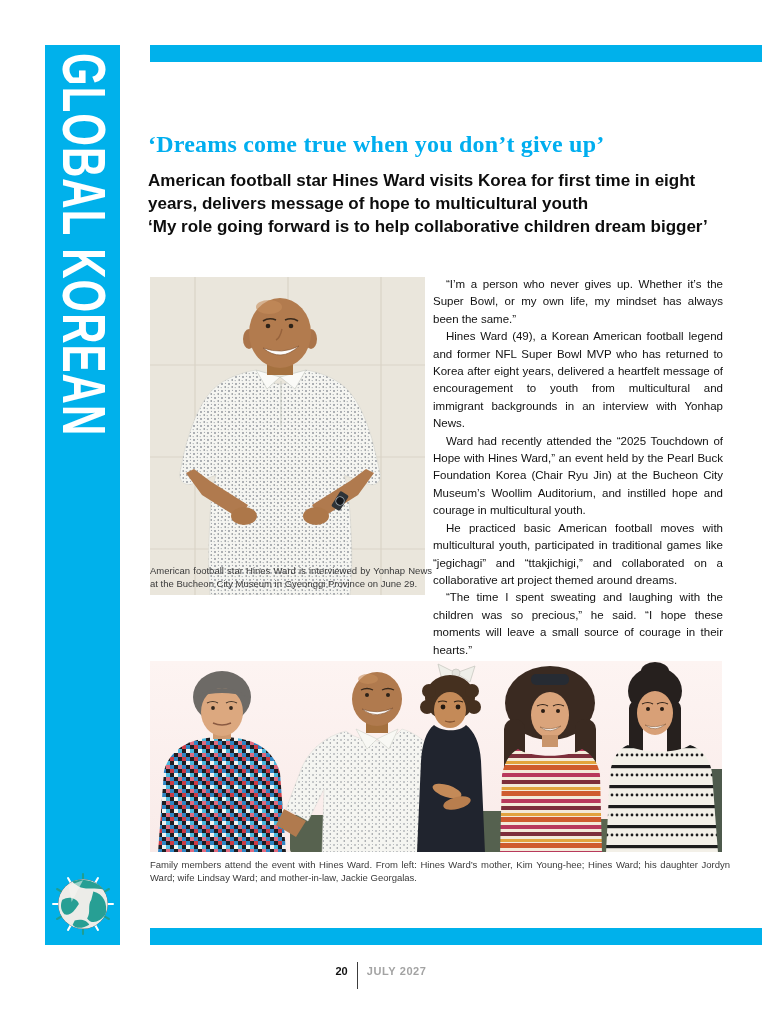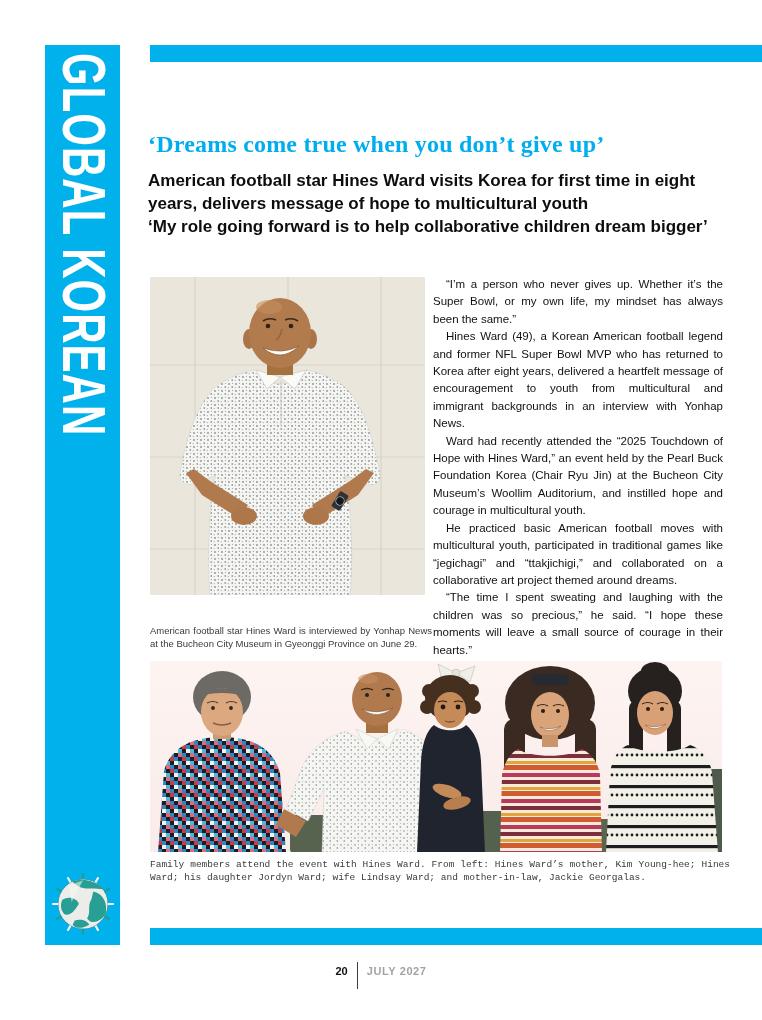--- a/index.html
+++ b/index.html
@@ -19,31 +19,31 @@
 
   
   .headline{position:absolute;left:148px;top:131px;width:578px;}
   .headline .title{font-family:"Liberation Serif",serif;font-weight:bold;font-size:24px;
     color:var(--title,#00aeef);margin:0 0 11px 0;letter-spacing:0.2px;}
   .headline .subtitle,.headline .quote{font-size:17px;font-weight:bold;color:#0d0d0d;line-height:23px;margin:0;}
 
   
   .photo1{position:absolute;left:150px;top:277px;width:275px;height:318px;overflow:hidden;}
   .photo1 svg{display:block;}
-  .caption1{position:absolute;left:150px;top:624px;width:282px;font-size:9.5px;line-height:13px;color:#3a3a3a;text-align:justify;}
+  .caption1{position:absolute;left:150px;top:564px;width:282px;font-size:9.5px;line-height:13px;color:#3a3a3a;text-align:justify;}
 
   
   .article{position:absolute;left:433px;top:276px;width:290px;font-size:11.5px;line-height:17.4px;
     color:#111;text-align:justify;}
   .article p{margin:0;text-indent:13px;}
 
   
   .photo2{position:absolute;left:150px;top:661px;width:572px;height:191px;overflow:hidden;}
   .photo2 svg{display:block;}
-  .caption2{position:absolute;left:150px;top:858px;width:580px;font-size:9.5px;line-height:13px;color:#3a3a3a;text-align:justify;font-family:Liberation Mono, monospace;}
+  .caption2{position:absolute;left:150px;top:858px;width:580px;font-size:9.5px;line-height:13px;color:#3a3a3a;text-align:justify;}
 
   
   .footer{position:absolute;left:0;top:962px;width:762px;display:flex;justify-content:center;align-items:flex-start;text-align:center;}
   .footer .page-num{font-size:11px;font-weight:bold;color:#111;margin-right:9px;padding-top:3px;}
   .footer .divider{width:1px;height:27px;background:#3c3c3c;}
   .footer .issue{font-size:11px;font-weight:bold;color:var(--footer_muted,#a3a3a3);margin-left:9px;padding-top:3px;letter-spacing:0.6px;}
 </style>
 </head>
 <body>
 

